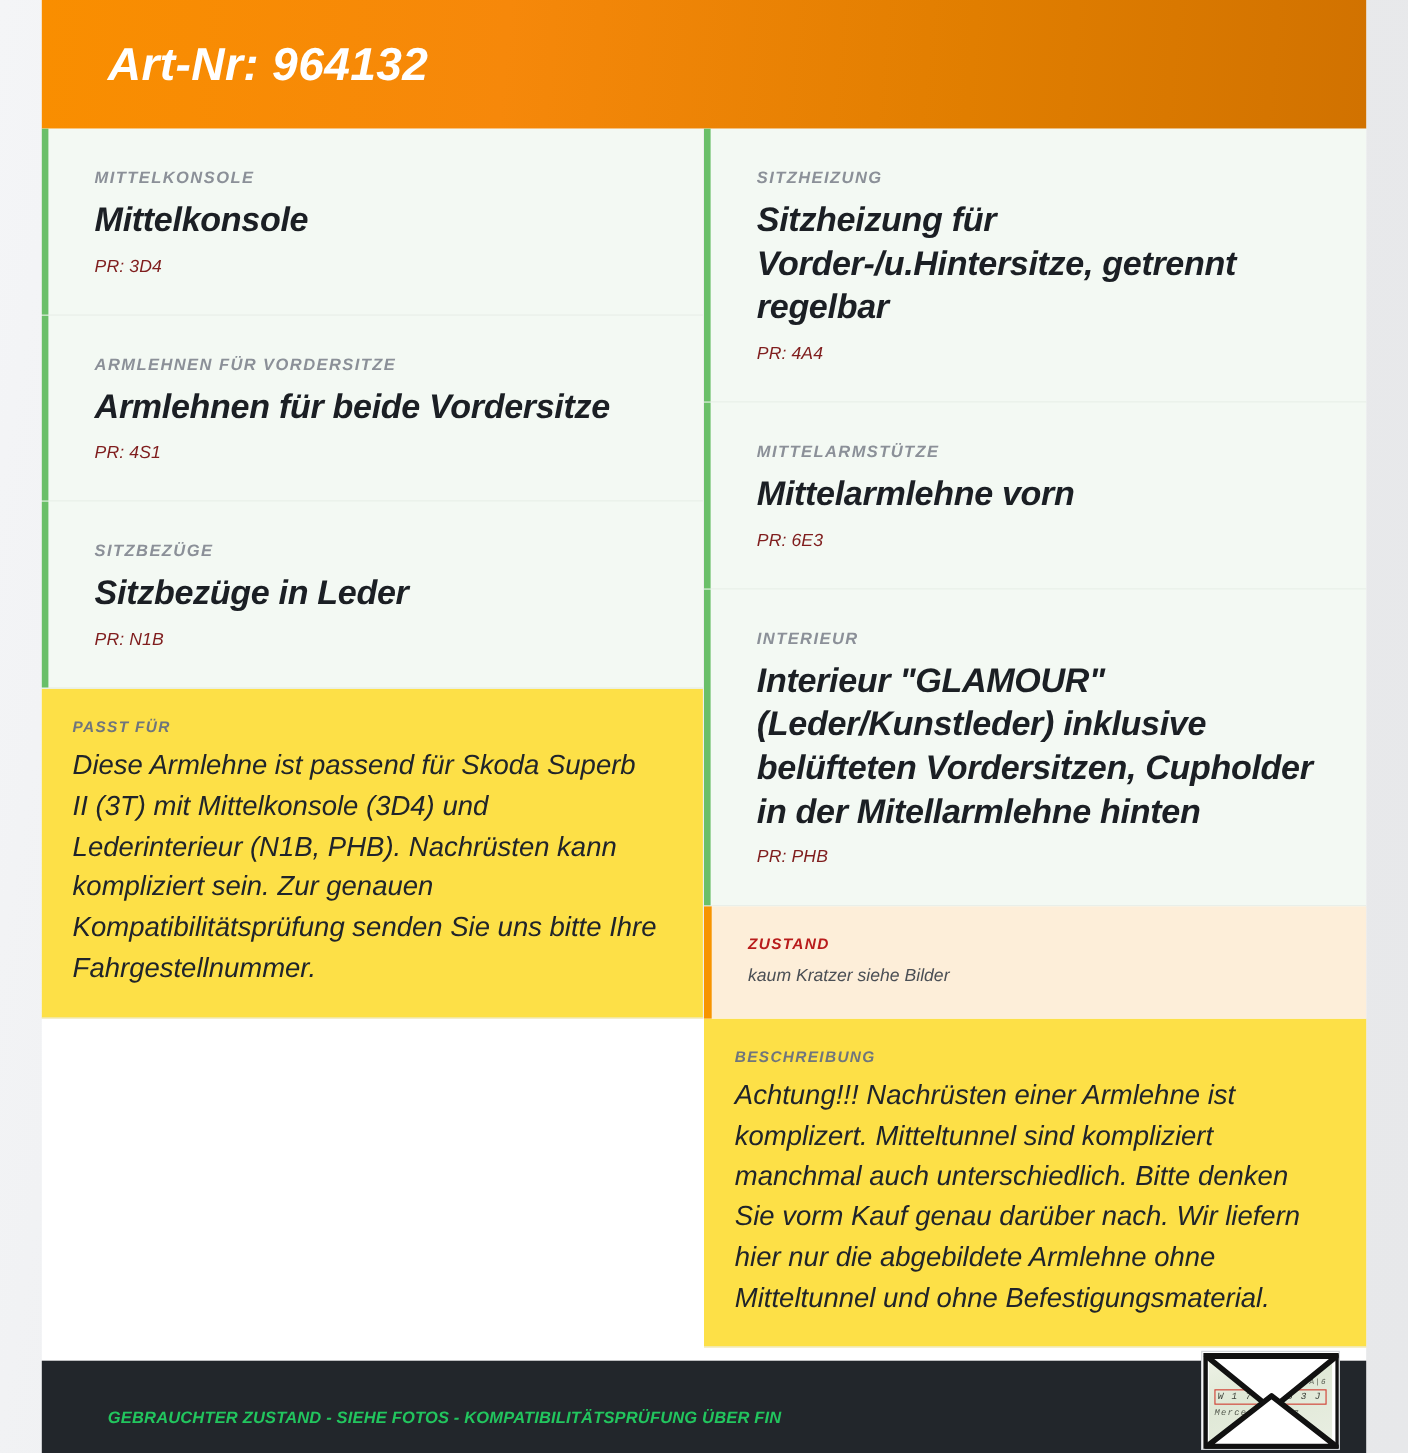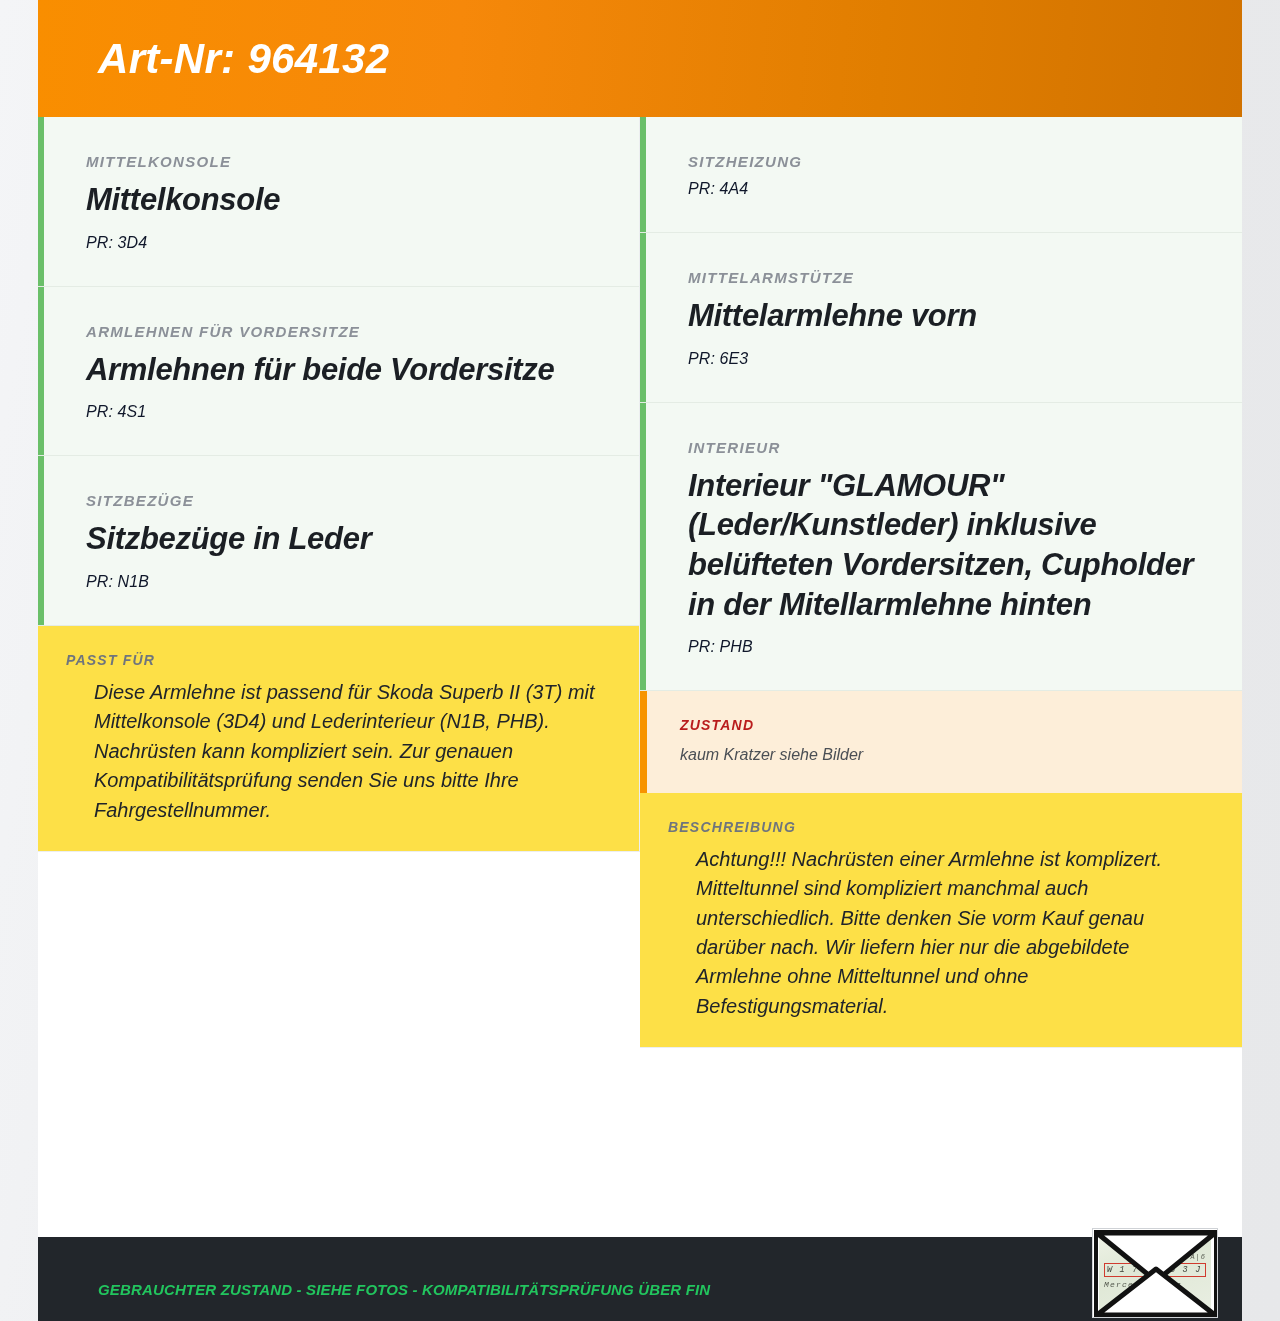--- a/index.html
+++ b/index.html
@@ -79,43 +79,42 @@
   .spec .title {
     font-size: 31px;
     font-weight: bold;
     color: #1b1f24;
     line-height: 1.28;
     letter-spacing: -0.3px;
     margin-bottom: 14px;
   }
   .spec .pr {
     font-size: 16px;
-    color: #0f172a;
+    color: #7f1d1d;
     letter-spacing: 0.1px;
   }
 
   
   .block {
     background: #fde047;
     padding: 26px 42px 26px 28px;
     border-bottom: 1px solid #eceef0;
   }
   .block .kicker {
     font-size: 14px;
     font-weight: bold;
     letter-spacing: 1.2px;
     color: #6f757d;
     text-transform: uppercase;
     margin-bottom: 10px;
   }
   .block .bodytext {
-    font-size: 20px;
+    font-size: 25px;
     line-height: 1.47;
     color: #20242a;
-    margin-left: 28px;
   }
 
   
   .zustand {
     position: relative;
     background: #fdeed9;
     padding: 26px 40px 26px 40px;
   }
   .zustand::before {
     content: "";
@@ -232,20 +231,21 @@
         <div class="bodytext">Diese Armlehne ist passend für Skoda Superb II (3T) mit Mittelkonsole (3D4) und Lederinterieur (N1B, PHB). Nachrüsten kann kompliziert sein. Zur genauen Kompatibilitätsprüfung senden Sie uns bitte Ihre Fahrgestellnummer.</div>
       </div>
 
       <div class="filler"></div>
     </div>
 
     <div class="col col-right">
 
       <div class="spec">
         <div class="kicker">SITZHEIZUNG</div>
+        <div class="title">Sitzheizung für Vorder-/u.Hintersitze, getrennt regelbar</div>
         <div class="pr">PR: 4A4</div>
       </div>
 
       <div class="spec">
         <div class="kicker">MITTELARMSTÜTZE</div>
         <div class="title">Mittelarmlehne vorn</div>
         <div class="pr">PR: 6E3</div>
       </div>
 
       <div class="spec">

